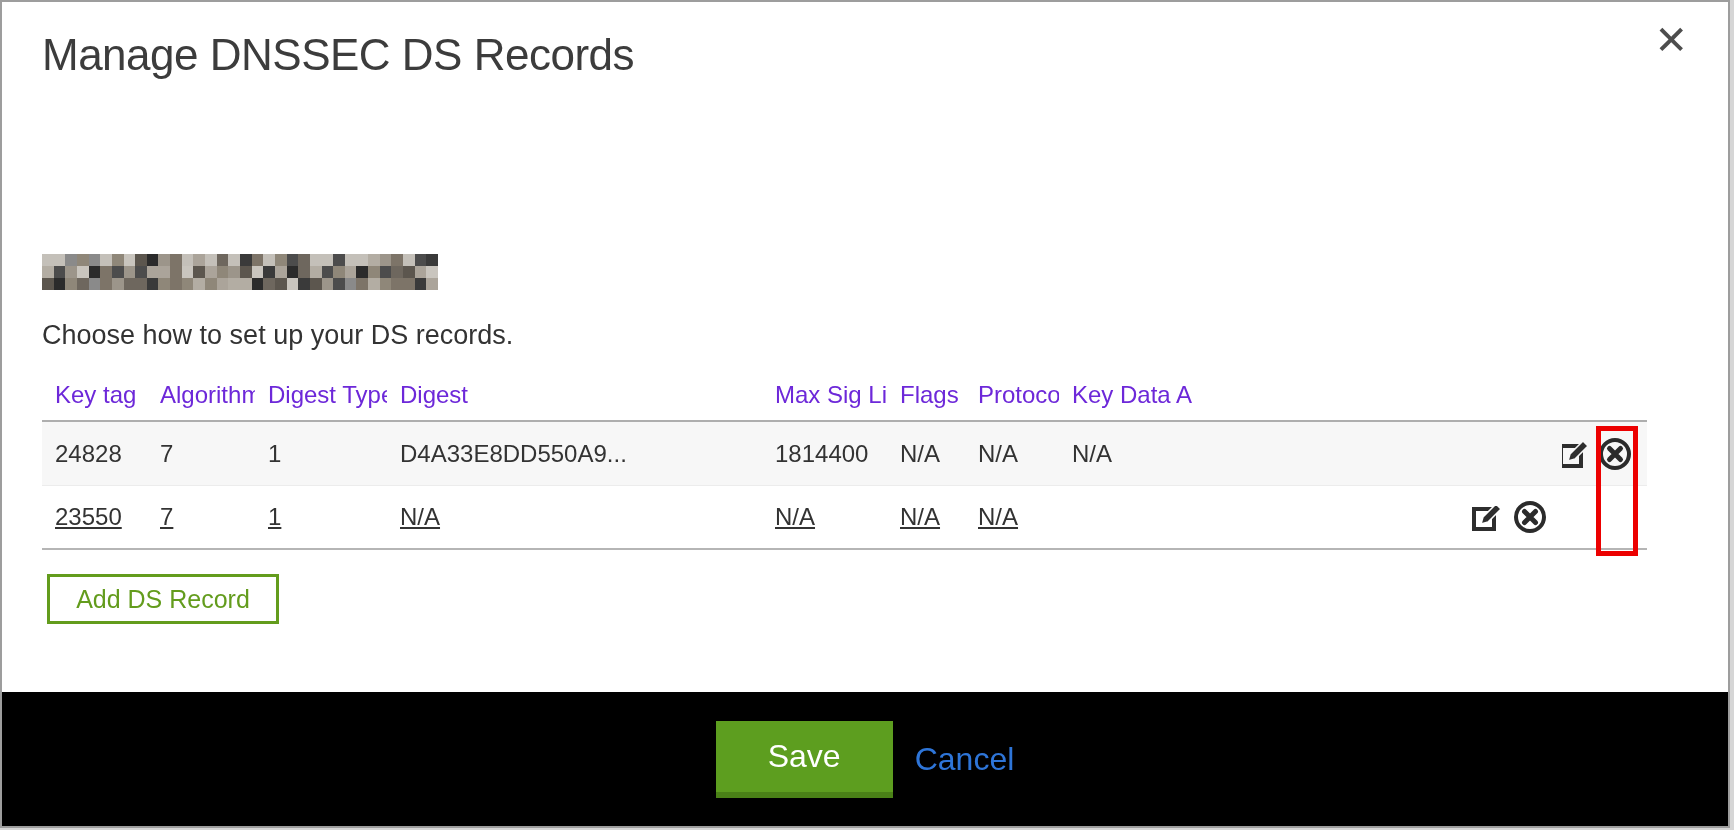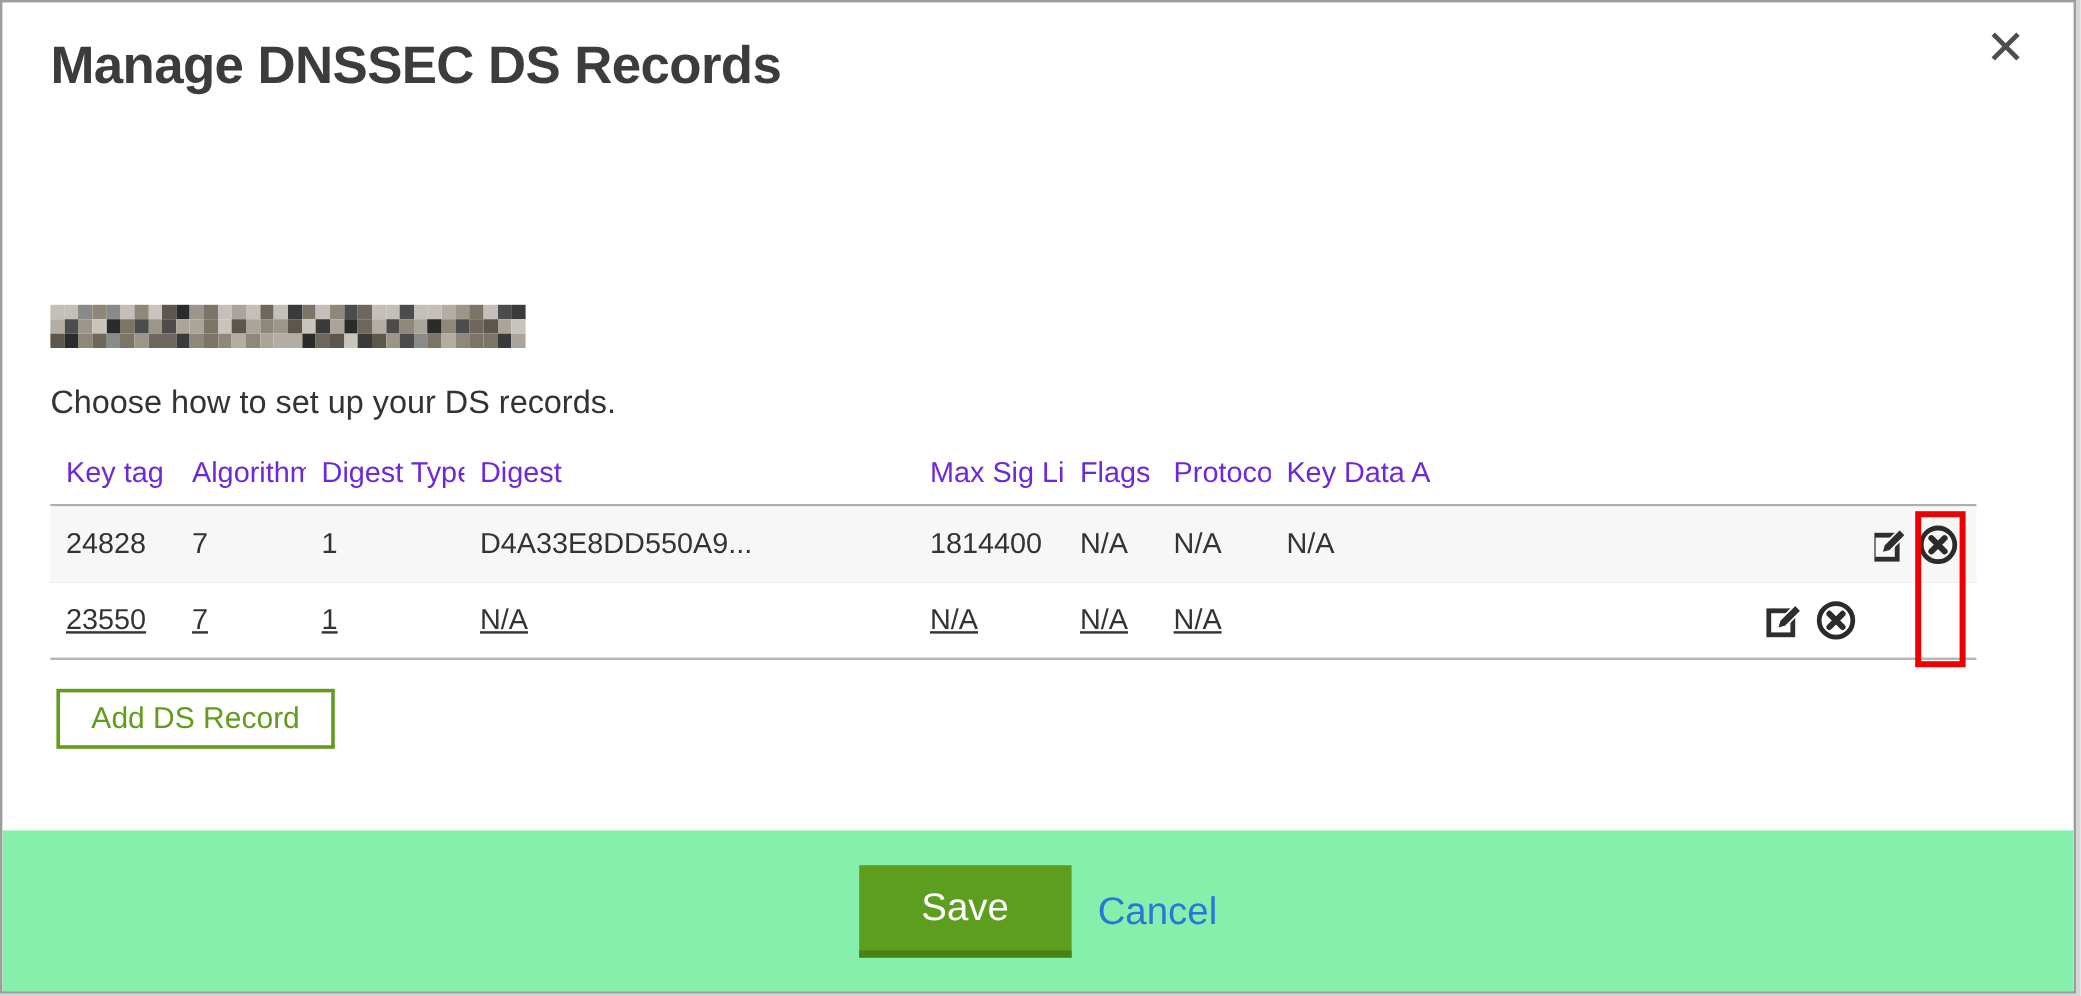--- a/index.html
+++ b/index.html
@@ -2,21 +2,21 @@
 <html><head>
 <meta charset="utf-8">
 <style>
   html,body{margin:0;padding:0;background:#ffffff;}
   *{box-sizing:border-box;font-family:"Liberation Sans","DejaVu Sans",sans-serif;}
 
   .frame{position:relative;width:1734px;height:830px;background:#d6d6d6;overflow:hidden;}
   .modal{position:absolute;left:0;top:0;right:4px;bottom:2px;background:#ffffff;
          border:2px solid #9d9d9d;overflow:hidden;}
 
-  .title{position:absolute;left:40px;top:28px;font-size:44px;font-weight:700;
+  .title{position:absolute;left:40px;top:28px;font-size:44px;font-weight:400;
          color:#3c3c3c;letter-spacing:-0.5px;}
   .close-x{position:absolute;top:18px;right:40px;font-size:40px;color:#4d4d4d;
            line-height:1;cursor:pointer;font-weight:400;}
 
   .redacted{position:absolute;left:40px;top:252px;width:396px;height:36px;
             display:grid;grid-template-columns:repeat(34,1fr);grid-template-rows:repeat(3,1fr);}
   .redacted div{width:100%;height:100%;}
 
   .subtitle{position:absolute;left:40px;top:318px;font-size:27px;color:#333;}
 
@@ -34,21 +34,21 @@
   .icon-btn{display:inline-flex;width:36px;height:36px;align-items:center;
             justify-content:center;cursor:pointer;background:none;border:none;padding:0;}
 
   .highlight-red{position:absolute;left:1554px;top:56px;width:42px;height:130px;
                  border:5px solid #ec0000;pointer-events:none;}
 
   .add-btn{position:absolute;left:45px;top:572px;width:232px;height:50px;
            background:#ffffff;border:3px solid #639c1d;color:#639c1d;
            font-size:25px;cursor:pointer;}
 
-  .footer{position:absolute;left:0;right:0;top:690px;bottom:0;background:#86efac;
+  .footer{position:absolute;left:0;right:0;top:690px;bottom:0;background:#000000;
           display:flex;align-items:center;justify-content:center;gap:22px;}
   .save-btn{width:177px;height:77px;background:#5d9e1f;border:none;
             border-bottom:6px solid #4a8117;color:#ffffff;font-size:32px;cursor:pointer;}
   .cancel-link{color:#2e75d8;font-size:32px;text-decoration:none;cursor:pointer;}
 </style>
 </head>
 <body>
 
 <div class="frame">
   <div class="modal">

